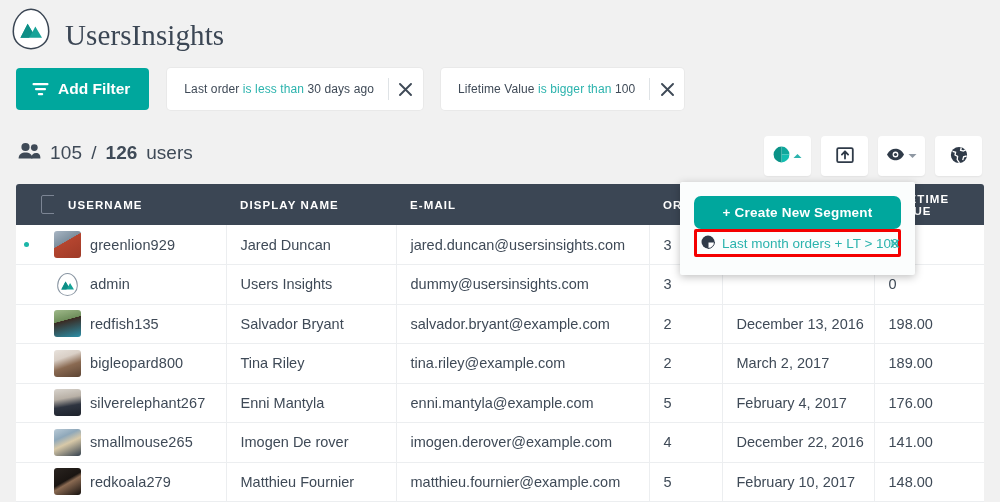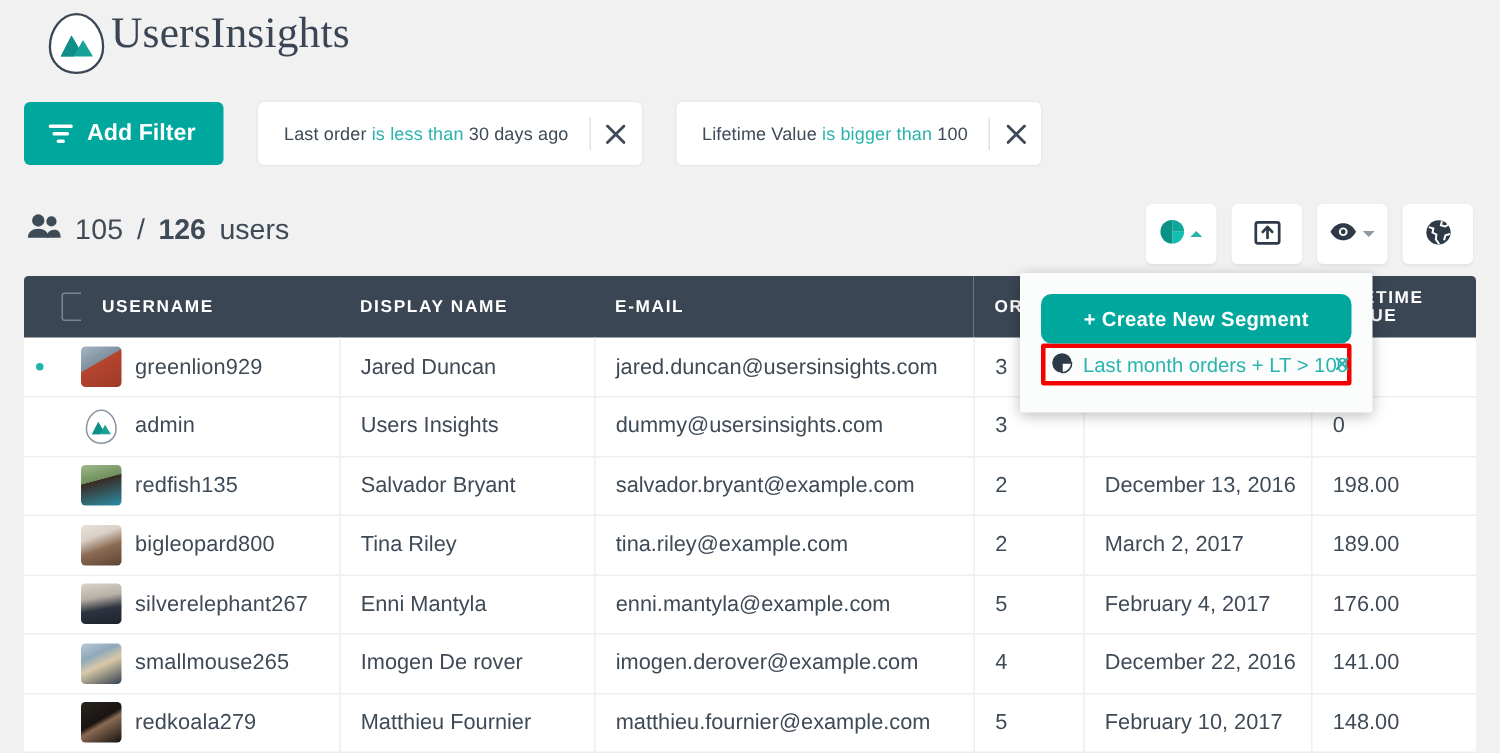--- a/index.html
+++ b/index.html
@@ -6,34 +6,34 @@
   html, body {
     width: 1000px; height: 502px;
     background: #f1f1f1;
     font-family: "Liberation Sans", sans-serif;
     overflow: hidden;
   }
   .page { position: relative; width: 1000px; height: 502px; }
 
   
   .logo-row {
-    position: absolute; left: 28px; top: 6px;
-    display: flex; align-items: flex-start; gap: 0;
+    position: absolute; left: 8px; top: 6px;
+    display: flex; align-items: flex-end; gap: 11px;
   }
   .logo-mark { width: 46px; height: 46px; display: block; }
   .logo-text {
     font-family: "Liberation Serif", serif;
     font-size: 29px; color: #3b4654; letter-spacing: .1px;
     white-space: nowrap;
   }
 
   
   .filter-bar {
     position: absolute; left: 16px; top: 68px;
-    display: flex; align-items: stretch; gap: 23px;
+    display: flex; align-items: stretch; gap: 18px;
   }
   .add-filter-btn {
     background: #00a79d; color: #fff; border: none;
     border-radius: 4px; height: 42px; padding: 0 19px 0 16px;
     display: flex; align-items: center; gap: 9px;
     font-size: 15.5px; font-weight: bold; cursor: pointer;
     font-family: "Liberation Sans", sans-serif;
   }
   .funnel-icon { display:block; }
   .chip {

